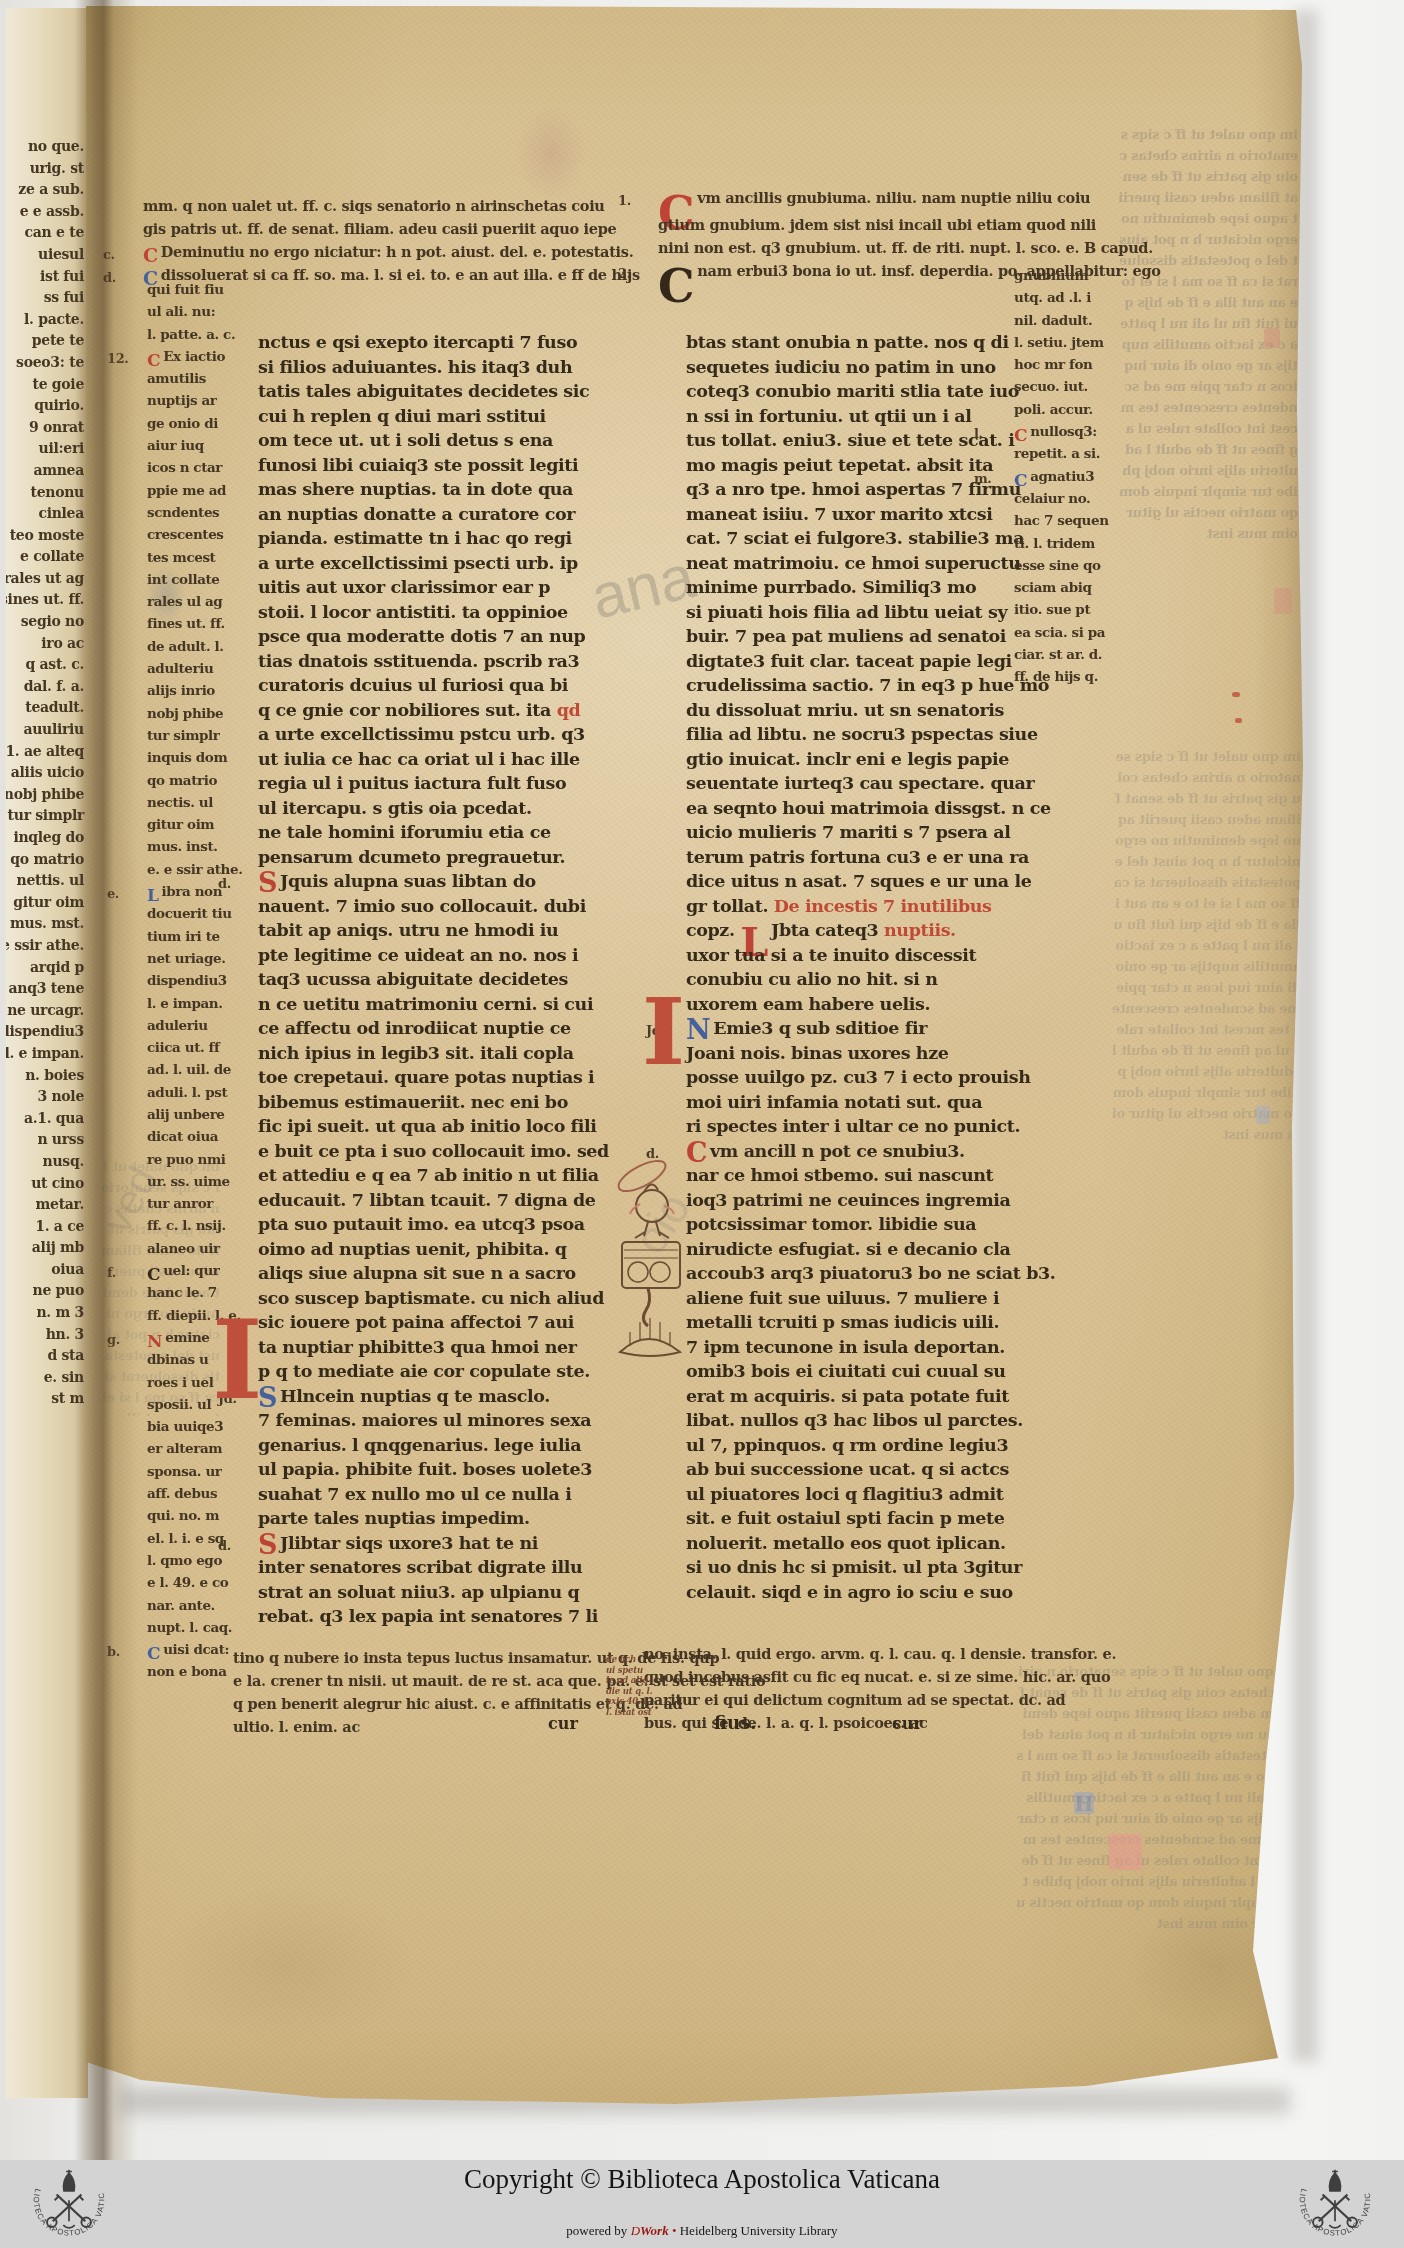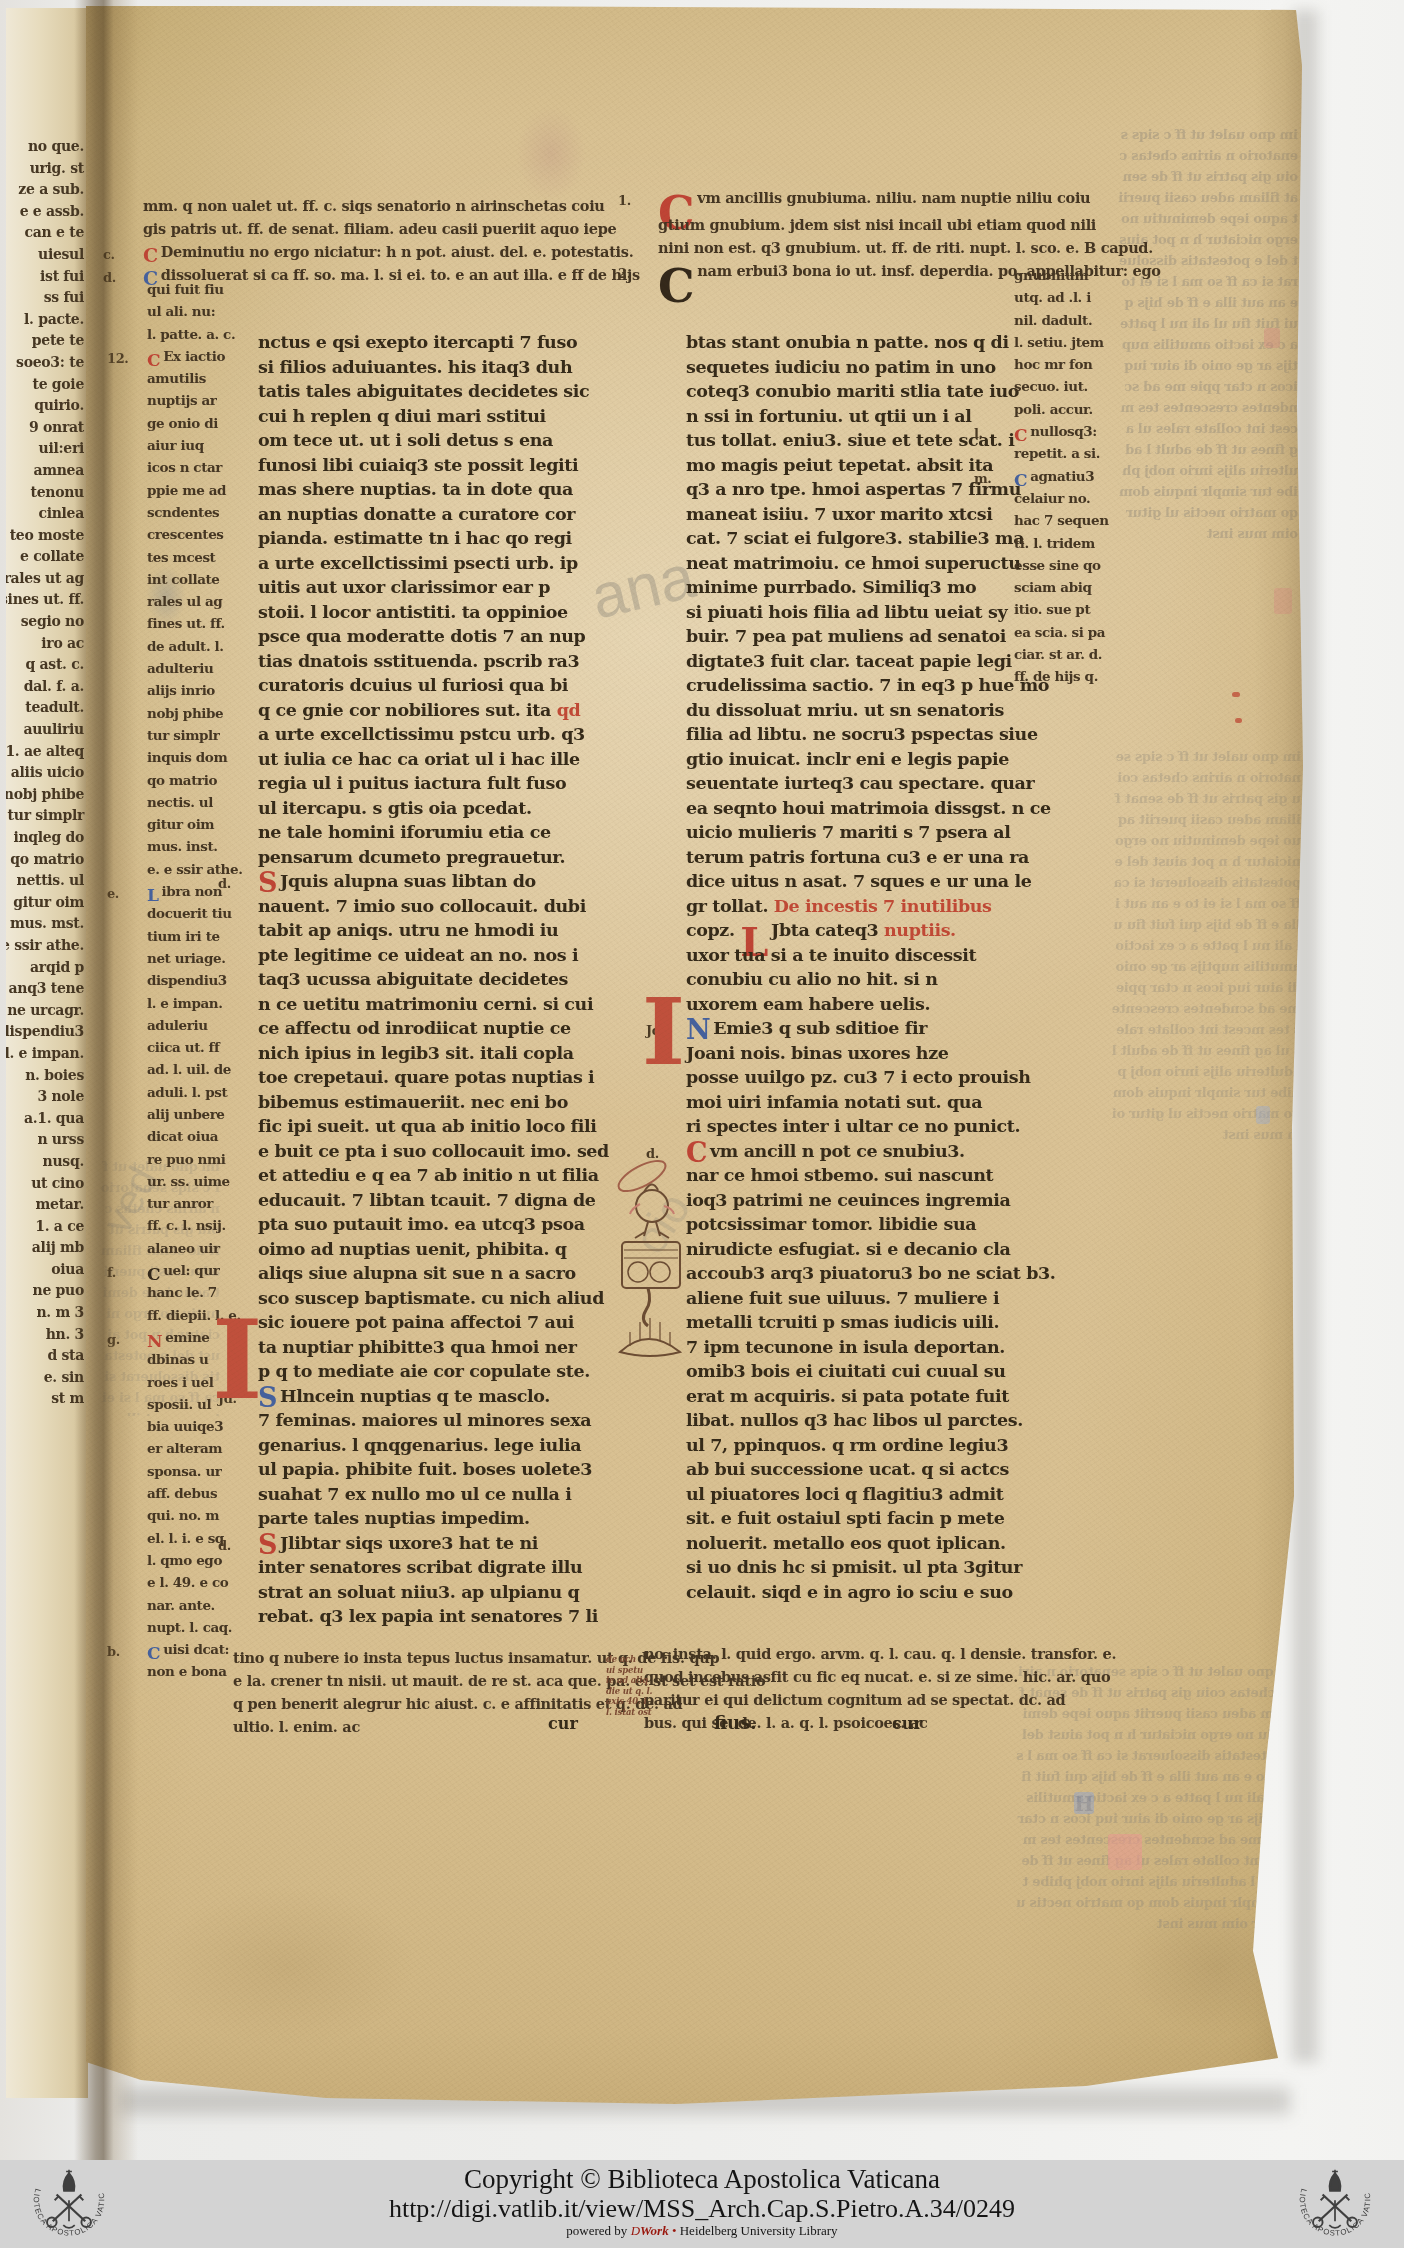--- a/index.html
+++ b/index.html
@@ -421,21 +421,20 @@
     </div>
   <span class="catchword" style="left:462px;top:1708px;">cur</span>
   <span class="catchword" style="left:628px;top:1706px;font-size:18px;">fius.</span>
   <span class="catchword" style="left:806px;top:1708px;">cur</span>
 
   <div class="edgeR"></div>
 </div>
 
 <div class="footer">
   <div class="f-line1">Copyright © Biblioteca Apostolica Vaticana</div>
-  <div class="f-line2">http://digi.vatlib.it/view/MSS_Arch.Cap.S.Pietro.A.34/0249</div>
   <div class="f-line3"><span>powered by </span><span class="brand"><span>D</span><b>Work</b></span><span class="f-bullet"> • </span><span>Heidelberg University Library</span></div>
 </div>
 
 <svg class="seal left" viewBox="0 0 90 90">
   <defs>
       <path id="ringL" d="M 10,28 A 37,37 0 1 0 80,28"></path>
     </defs>
   <text font-size="8.2" font-family="Liberation Sans, sans-serif" fill="#3c3c3c" letter-spacing="1">
     <textPath href="#ringL" startOffset="50%" text-anchor="middle">BIBLIOTECA APOSTOLICA VATICANA</textPath>
   </text>

